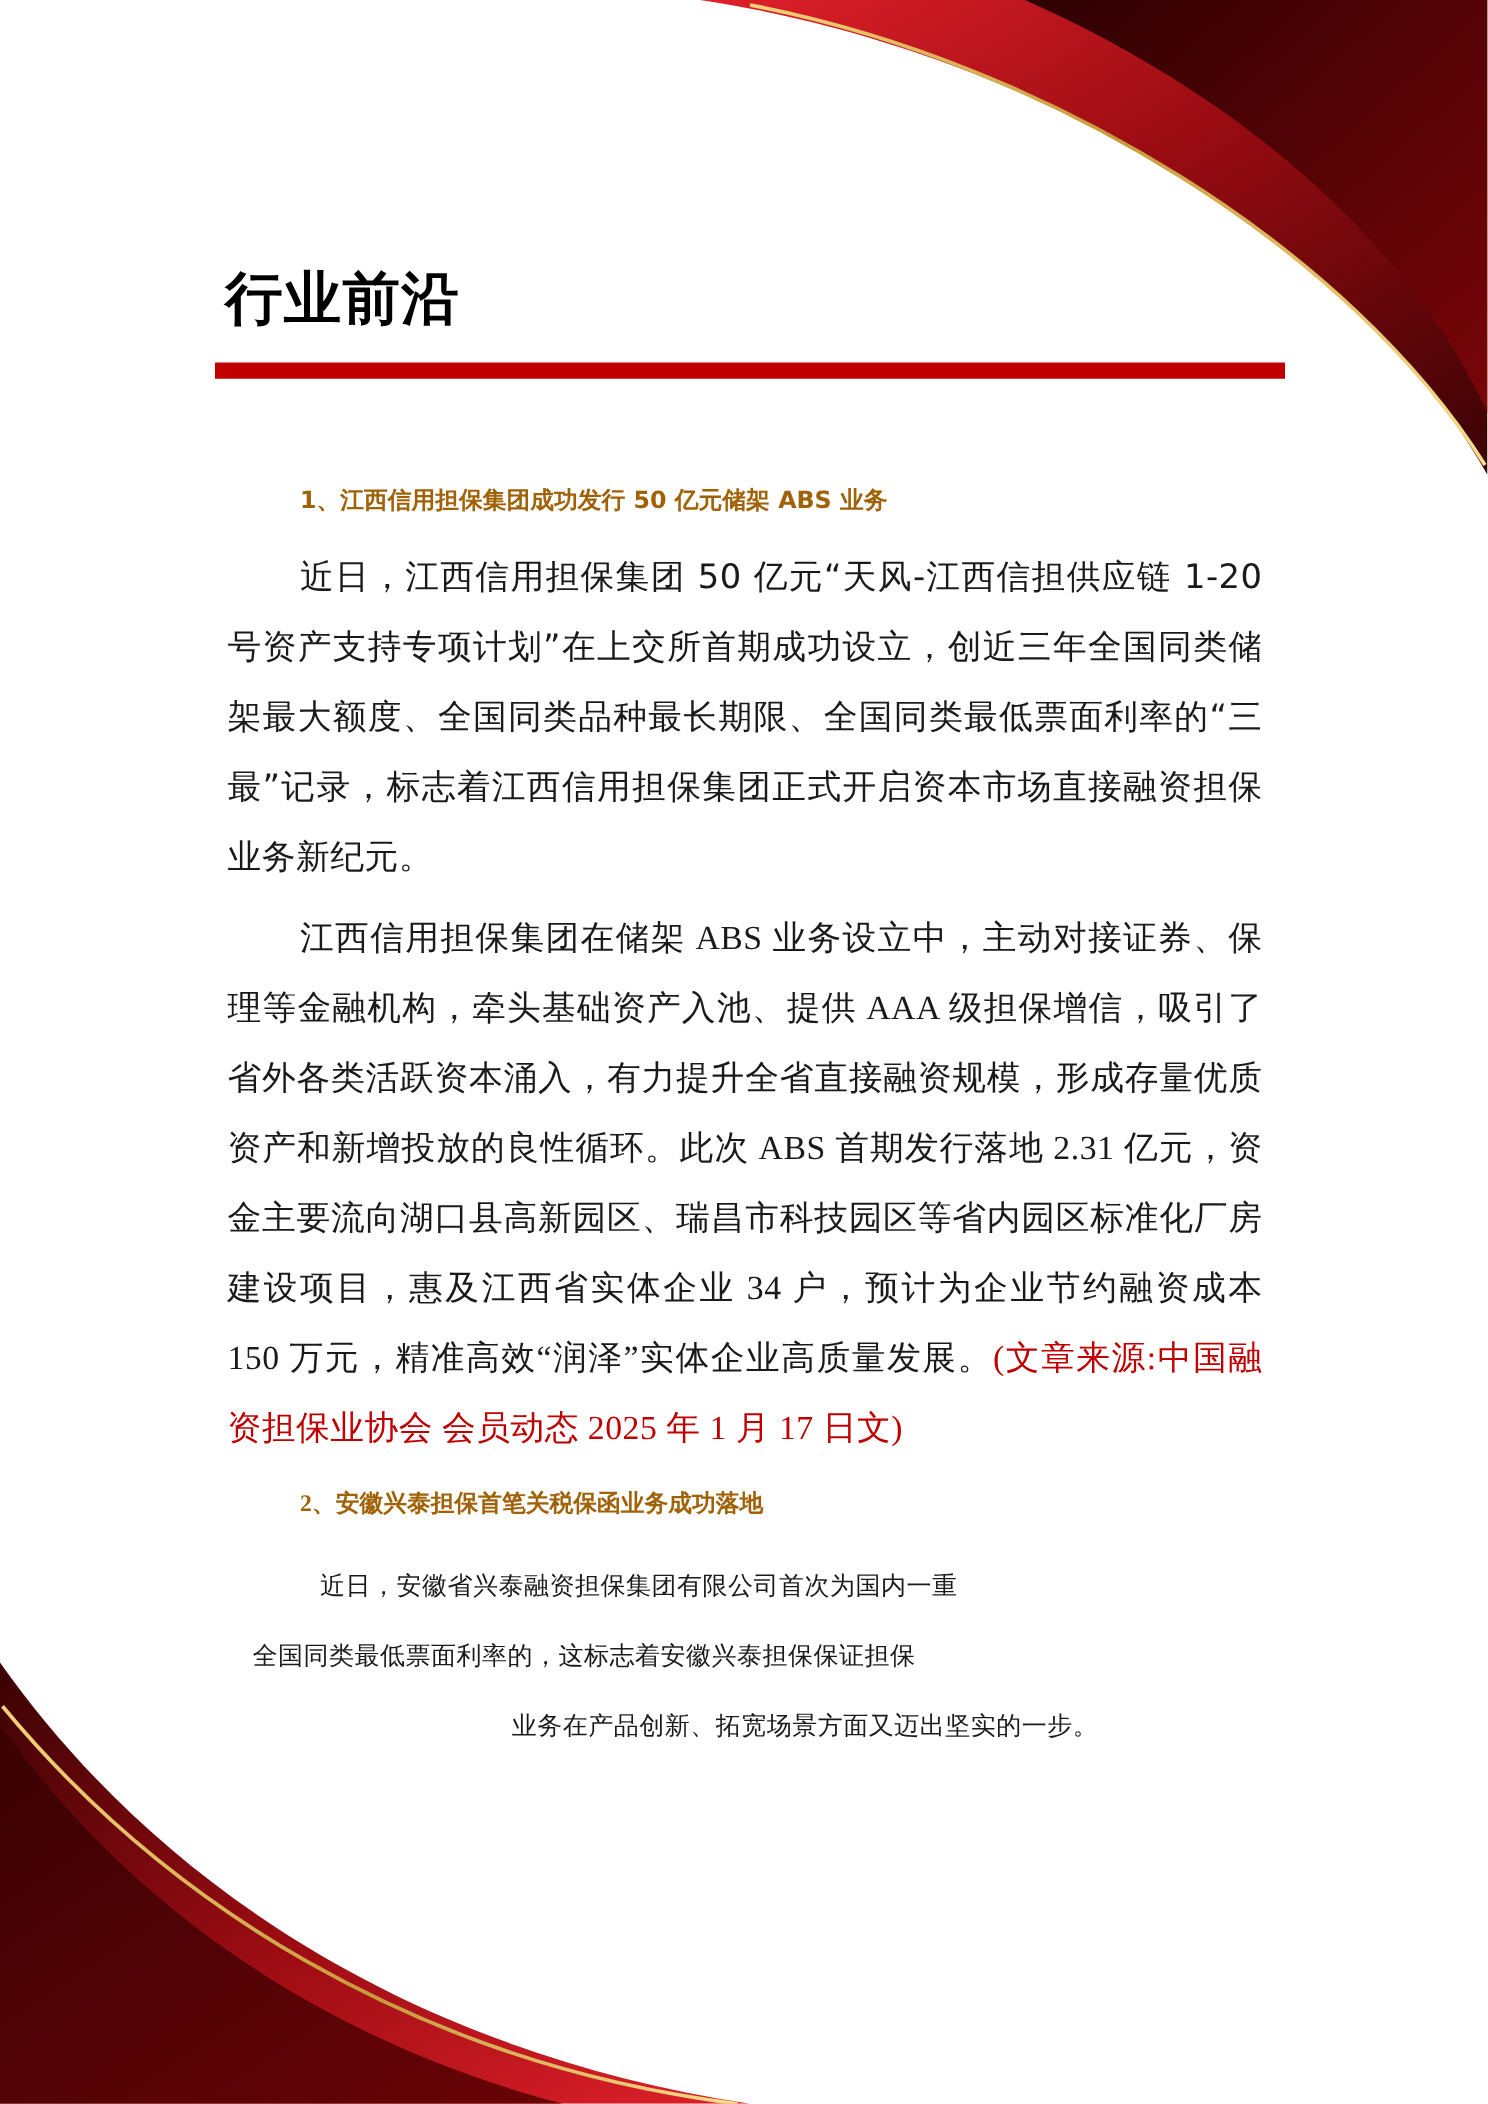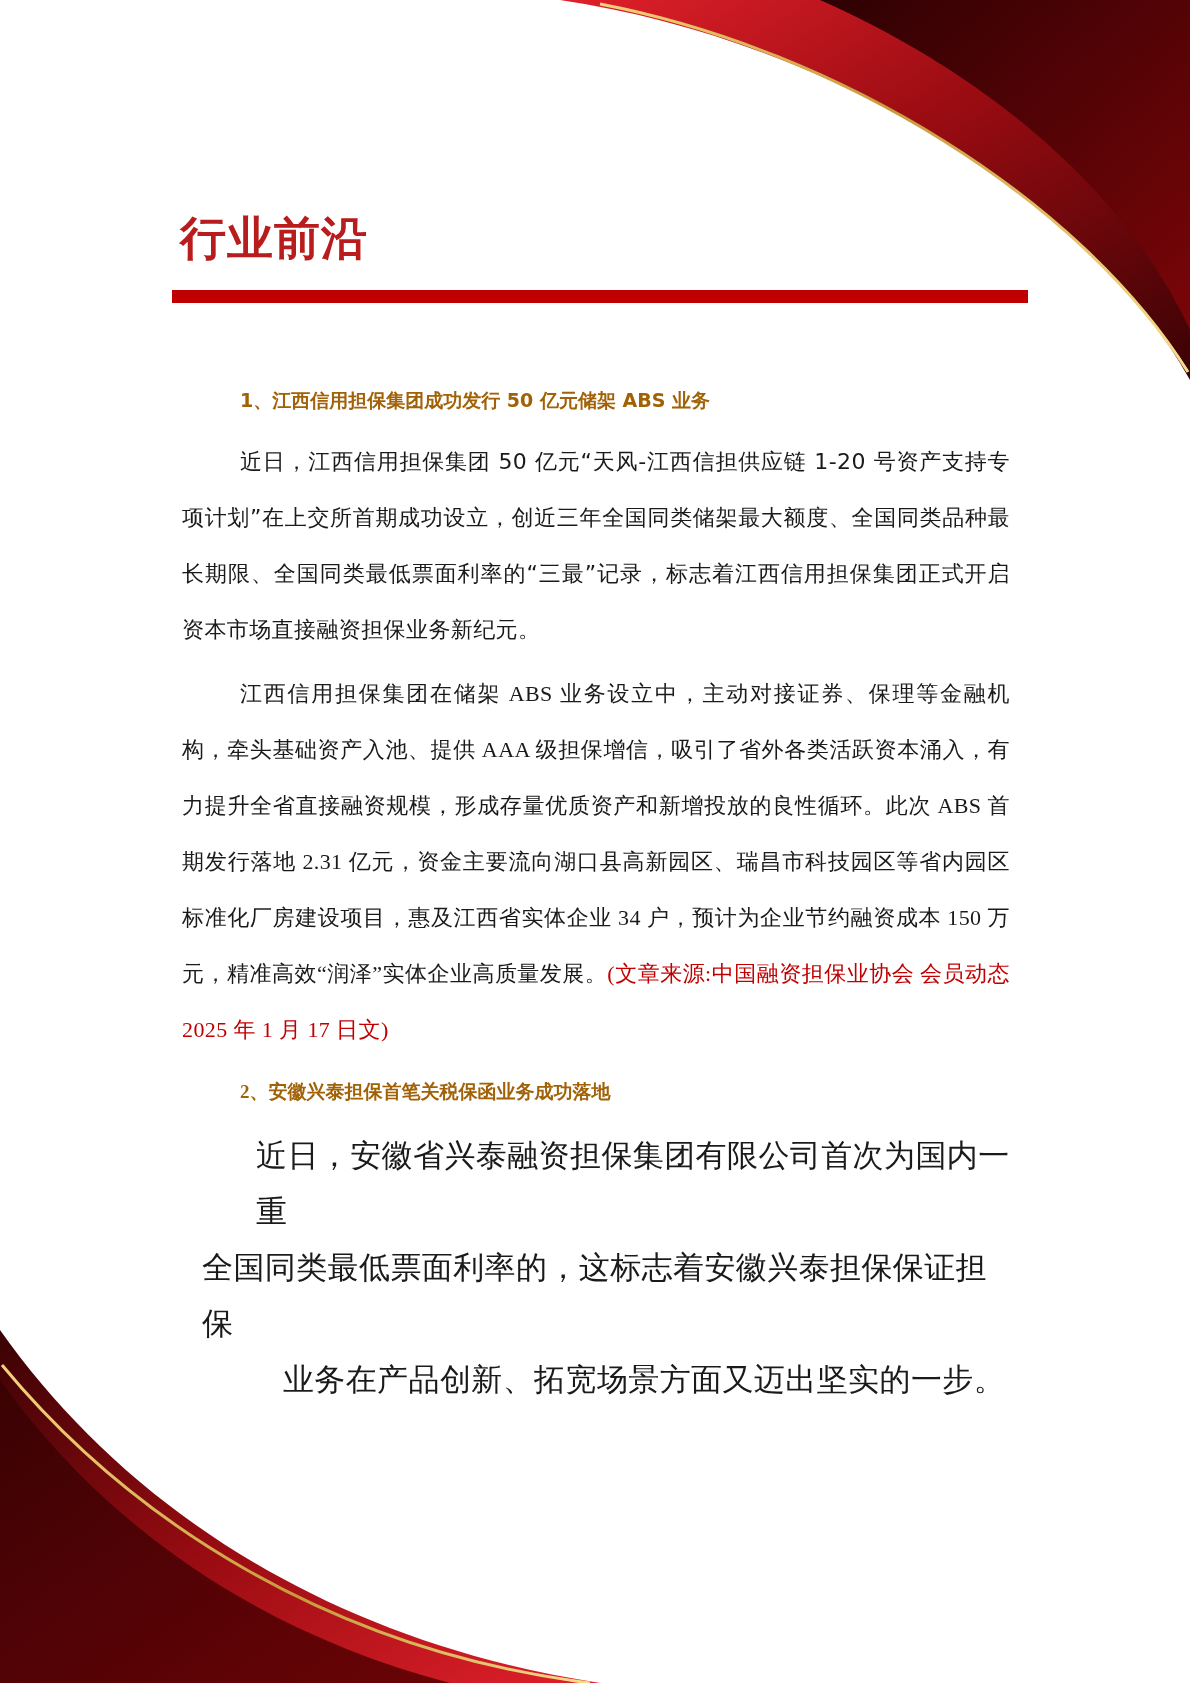--- a/index.html
+++ b/index.html
@@ -7,41 +7,41 @@
     width: 1190px; height: 1683px; position: relative; overflow: hidden;
     background: #ffffff;
     font-family: "DejaVu Sans", "Liberation Sans", sans-serif;
     color: #1a1a1a;
   }
   .deco { position: absolute; left: 0; top: 0; width: 1190px; height: 1683px; pointer-events: none; }
   .page-title {
     position: absolute; left: 180px; top: 208px;
     font-family: "DejaVu Serif", "Liberation Serif", serif;
     font-weight: bold; font-size: 46px; letter-spacing: 1px;
-    color: #b91c1c; line-height: 60px;
+    color: #000000; line-height: 60px;
   }
   .title-bar {
     position: absolute; left: 172px; top: 290px; width: 856px; height: 13px;
     background: #c00000;
   }
   .content {
     position: absolute; left: 182px; top: 372px; width: 828px;
   }
   .section-heading {
     font-weight: bold; font-size: 19px; color: #a16207;
     line-height: 56px; margin: 0; padding-left: 58px; letter-spacing: 0;
   }
   .para {
-    font-size: 22px; line-height: 56px; margin: 0;
+    font-size: 27px; line-height: 56px; margin: 0;
     text-indent: 58px; text-align: justify; letter-spacing: 0.4px;
   }
   .para + .para { margin-top: 0; font-family: Liberation Serif, serif; }
   .source { color: #c00000; }
   .h2-wrap { margin-top: 2px; }
-  .p3 { font-size: 31px; line-height: 56px; margin: 8px 0 0 0; letter-spacing: 0.4px; font-family: Liberation Serif, serif; }
+  .p3 { font-size: 20px; line-height: 56px; margin: 8px 0 0 0; letter-spacing: 0.4px; }
   .p3 .l { display: block; }
   .p3 .l1 { padding-left: 74px; }
   .p3 .l2 { padding-left: 20px; }
   .p3 .l3 { padding-left: 96px; text-align: center; }
 </style>
 </head>
 <body>
 
 <svg class="deco" viewBox="0 0 1190 1683" xmlns="http://www.w3.org/2000/svg">
   <defs>

